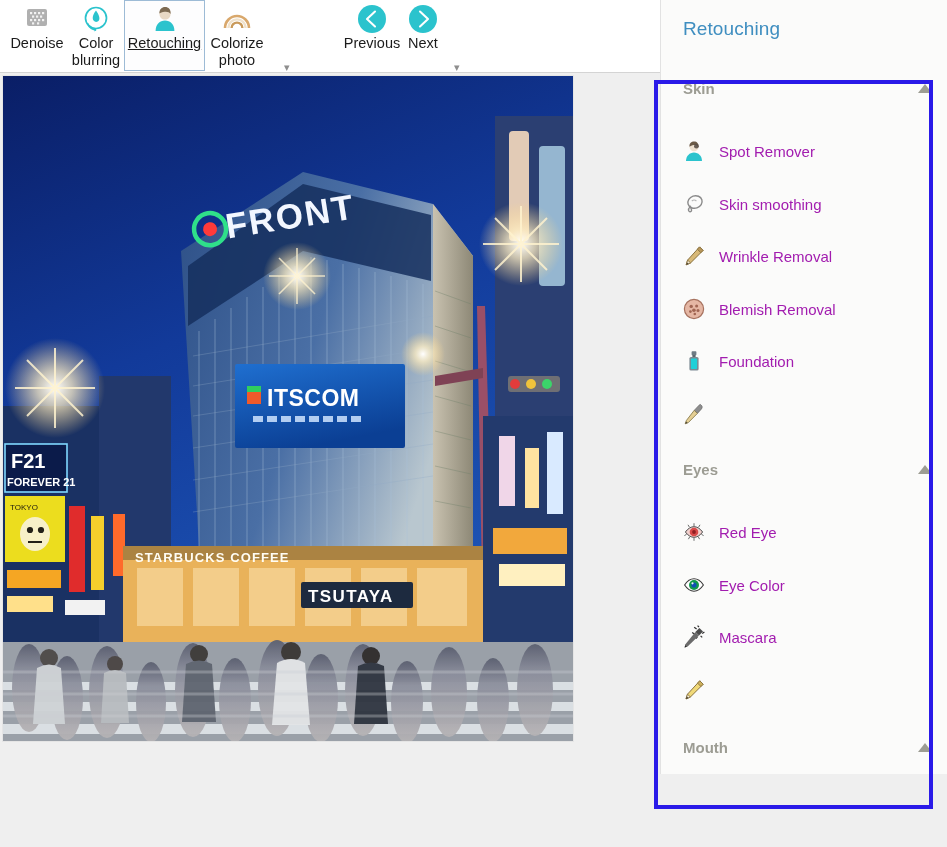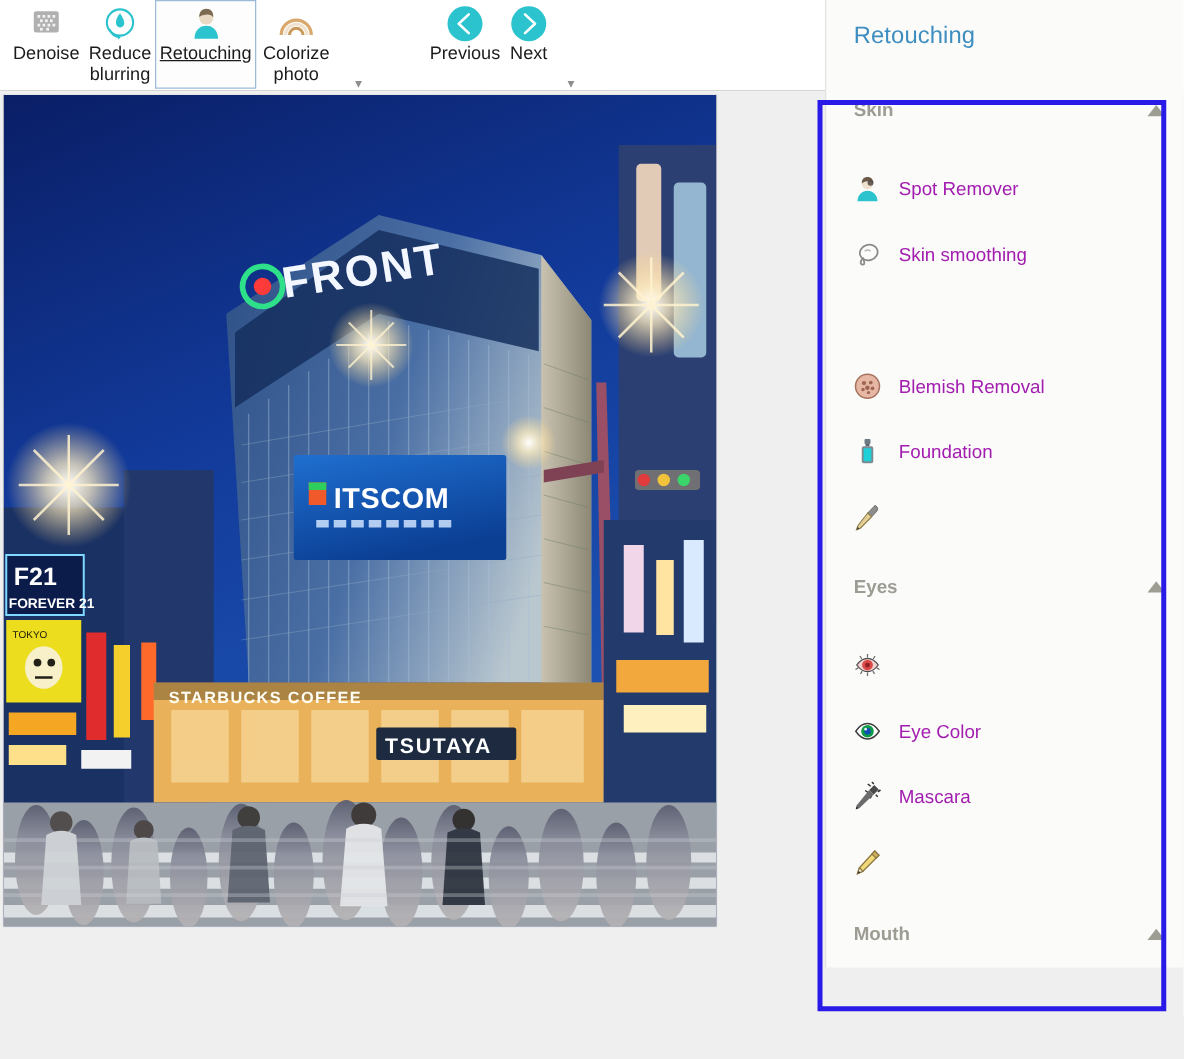--- a/index.html
+++ b/index.html
@@ -199,21 +199,21 @@
 
     <div class="rbtn" id="btn-reduce" style="left:68px; width:56px;">
       <span class="glyph">
         <svg width="30" height="28" viewBox="0 0 30 28">
           <circle cx="15" cy="13" r="10.5" fill="none" stroke="#2bc3cd" stroke-width="1.7"></circle>
           <path d="M15 5.5 C 11 10.5 11.4 14 12.6 15.6 C 14 17.5 16.8 17.3 18 15.2 C 19 13.4 18.4 10.4 15 5.5 Z" fill="#2bc3cd"></path>
           <path d="M6.6 18.5 C 8 22 11 24.5 15 24.8" fill="none" stroke="#2bc3cd" stroke-width="1.7"></path>
           <path d="M13.6 23.2 L 15.6 25 L 13.4 26.6 Z" fill="#2bc3cd"></path>
         </svg>
       </span>
-      <span class="rlabel">Reduce
+      <span class="rlabel">Color
 blurring</span>
     </div>
 
     <div class="rbtn selected" id="btn-retouch" style="left:124px; width:81px;">
       <span class="glyph">
         <svg width="30" height="30" viewBox="0 0 30 30">
           <path d="M9.5 10 C 9.5 5.5 12 3.5 15 3.5 C 18 3.5 20.5 5.5 20.5 10 C 20.5 13.4 18.3 15.6 15 15.6 C 11.7 15.6 9.5 13.4 9.5 10 Z" fill="#e8d8c4"></path>
           <path d="M9.4 9.6 C 9.2 5.2 12 3 15 3 C 18.6 3 21 5.6 20.6 9.9 C 19.4 8.2 17.6 7.4 14.7 7.7 C 12.2 7.9 10.4 8.6 9.4 9.6 Z" fill="#7d6a52"></path>
           <path d="M5.6 27 C 5.6 20.4 9.8 16.6 15 16.6 C 20.2 16.6 24.4 20.4 24.4 27 Z" fill="#2bc3cd"></path>
         </svg>
@@ -516,20 +516,31 @@
       <span class="ticon">
         <svg width="24" height="24" viewBox="0 0 24 24">
           <ellipse cx="13" cy="10" rx="7.2" ry="6.2" transform="rotate(-18 13 10)" fill="none" stroke="#8b8b8b" stroke-width="1.4"></ellipse>
           <path d="M8.3 14.6 C 7 16 6.2 17.3 6.6 18.6 C 7 19.9 8.8 20.2 9.4 19 C 10 17.8 9 16.4 8.3 14.6 Z" fill="none" stroke="#8b8b8b" stroke-width="1.4"></path>
           <path d="M9.8 9 q2.4 -2 4.6 0" fill="none" stroke="#b5b5b5" stroke-width="1.1"></path>
         </svg>
       </span>
       <span class="tlabel">Skin smoothing</span>
     </div>
 
+    <div class="tool-row" style="top:236px;">
+      <span class="ticon">
+        <svg width="24" height="24" viewBox="0 0 24 24">
+          <path d="M17.6 2.9 L 21.1 6.4 L 8.6 18.9 L 4.2 20.8 L 5.6 16.1 Z" fill="#d8b978" stroke="#8a7340" stroke-width="1"></path>
+          <path d="M17.6 2.9 L 21.1 6.4 L 18.8 8.7 L 15.3 5.2 Z" fill="#b9975a" stroke="#8a7340" stroke-width="0.9"></path>
+          <path d="M5.6 16.1 L 8.6 18.9 L 4.2 20.8 Z" fill="#f2e9d2" stroke="#8a7340" stroke-width="0.9"></path>
+          <path d="M4.2 20.8 L 5.1 18.4 L 6.7 19.9 Z" fill="#4a4034"></path>
+        </svg>
+      </span>
+      <span class="tlabel">Wrinkle Removal</span>
+    </div>
 
     <div class="tool-row" style="top:289px;">
       <span class="ticon">
         <svg width="24" height="24" viewBox="0 0 24 24">
           <circle cx="12" cy="12" r="9.6" fill="#e5b7a4" stroke="#a7725f" stroke-width="1.2"></circle>
           <g fill="#a06552">
             <circle cx="9.2" cy="9.4" r="1.7"></circle>
               <circle cx="14.6" cy="9" r="1.5"></circle>
             <circle cx="11.9" cy="13.2" r="1.8"></circle>
               <circle cx="16" cy="13.6" r="1.5"></circle>
@@ -579,20 +590,21 @@
             <line x1="6" y1="4.8" x2="7.4" y2="7.1"></line>
             <line x1="18" y1="4.8" x2="16.6" y2="7.1"></line>
             <line x1="12" y1="18" x2="12" y2="20.8"></line>
             <line x1="6.4" y1="19.2" x2="7.7" y2="16.9"></line>
             <line x1="17.6" y1="19.2" x2="16.3" y2="16.9"></line>
             <line x1="2.4" y1="15.6" x2="4.6" y2="14.3"></line>
             <line x1="21.6" y1="15.6" x2="19.4" y2="14.3"></line>
           </g>
         </svg>
       </span>
+      <span class="tlabel">Red Eye</span>
     </div>
 
     <div class="tool-row" style="top:565px;">
       <span class="ticon">
         <svg width="24" height="24" viewBox="0 0 24 24">
           <path d="M2.6 12 C 5.4 7.8 8.7 5.8 12 5.8 C 15.3 5.8 18.6 7.8 21.4 12 C 18.6 16.2 15.3 18.2 12 18.2 C 8.7 18.2 5.4 16.2 2.6 12 Z" fill="#ffffff" stroke="#3a3a3a" stroke-width="1.1"></path>
           <circle cx="12" cy="12" r="5" fill="#0f9b4a"></circle>
           <circle cx="12" cy="12" r="2.6" fill="#0e4fb5"></circle>
           <circle cx="10.5" cy="10.3" r="1.1" fill="#ffffff" opacity="0.9"></circle>
         </svg>

